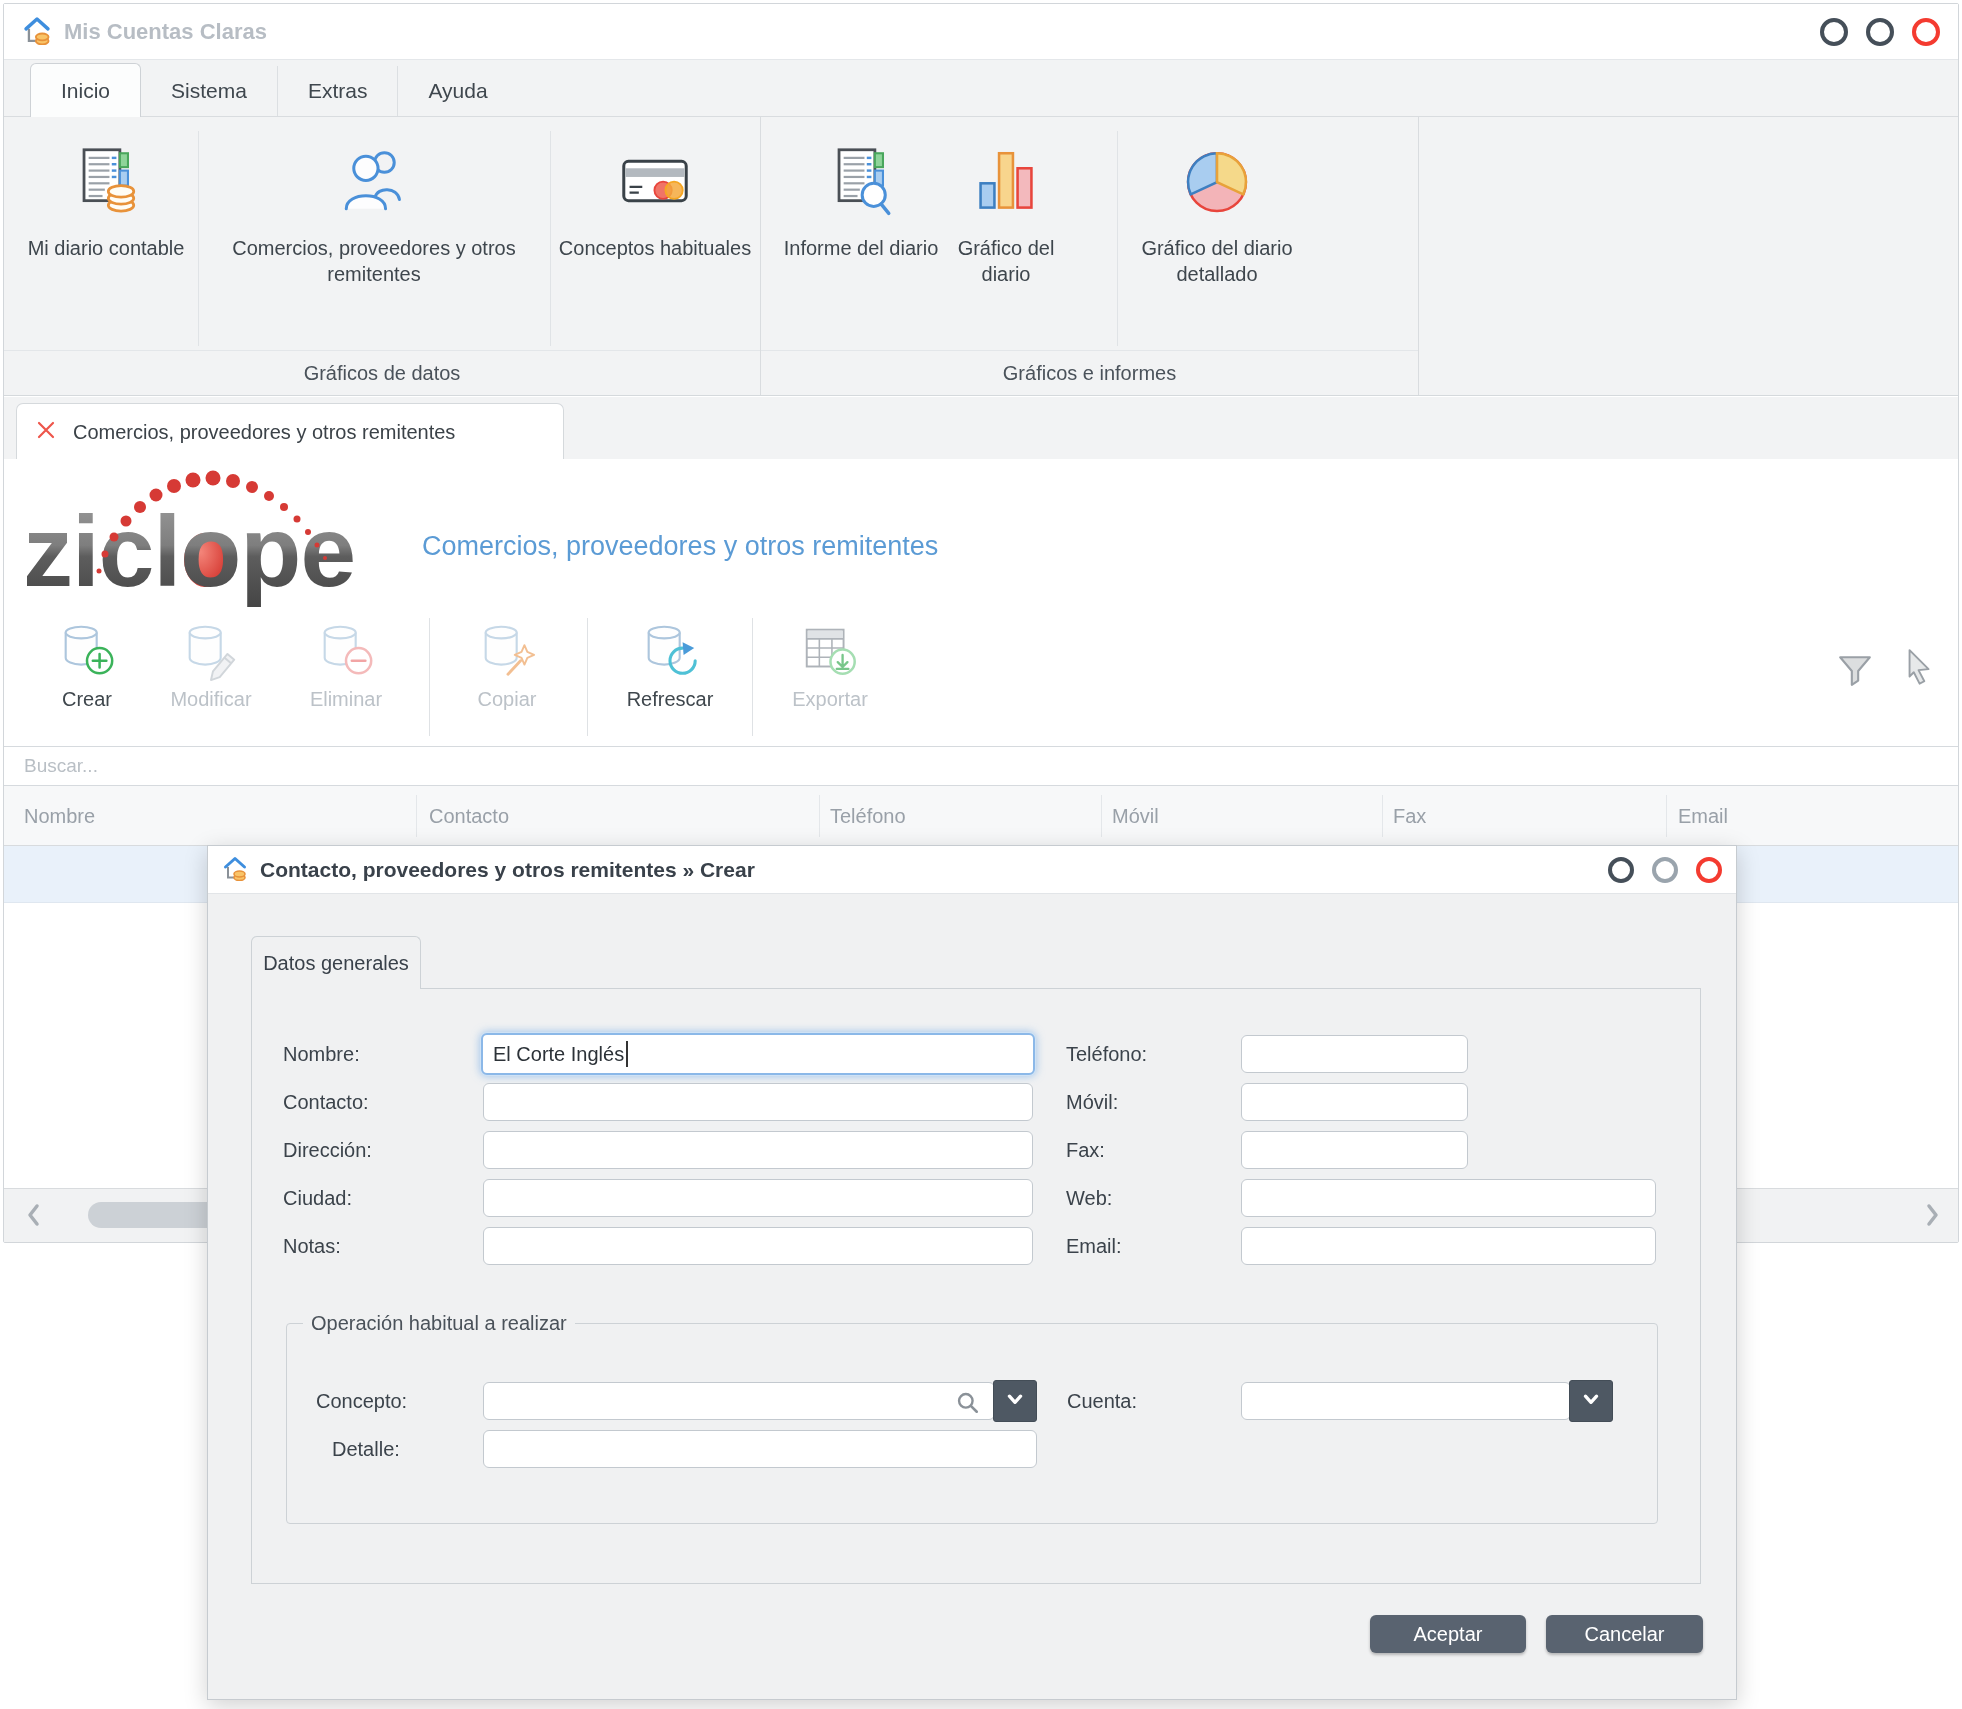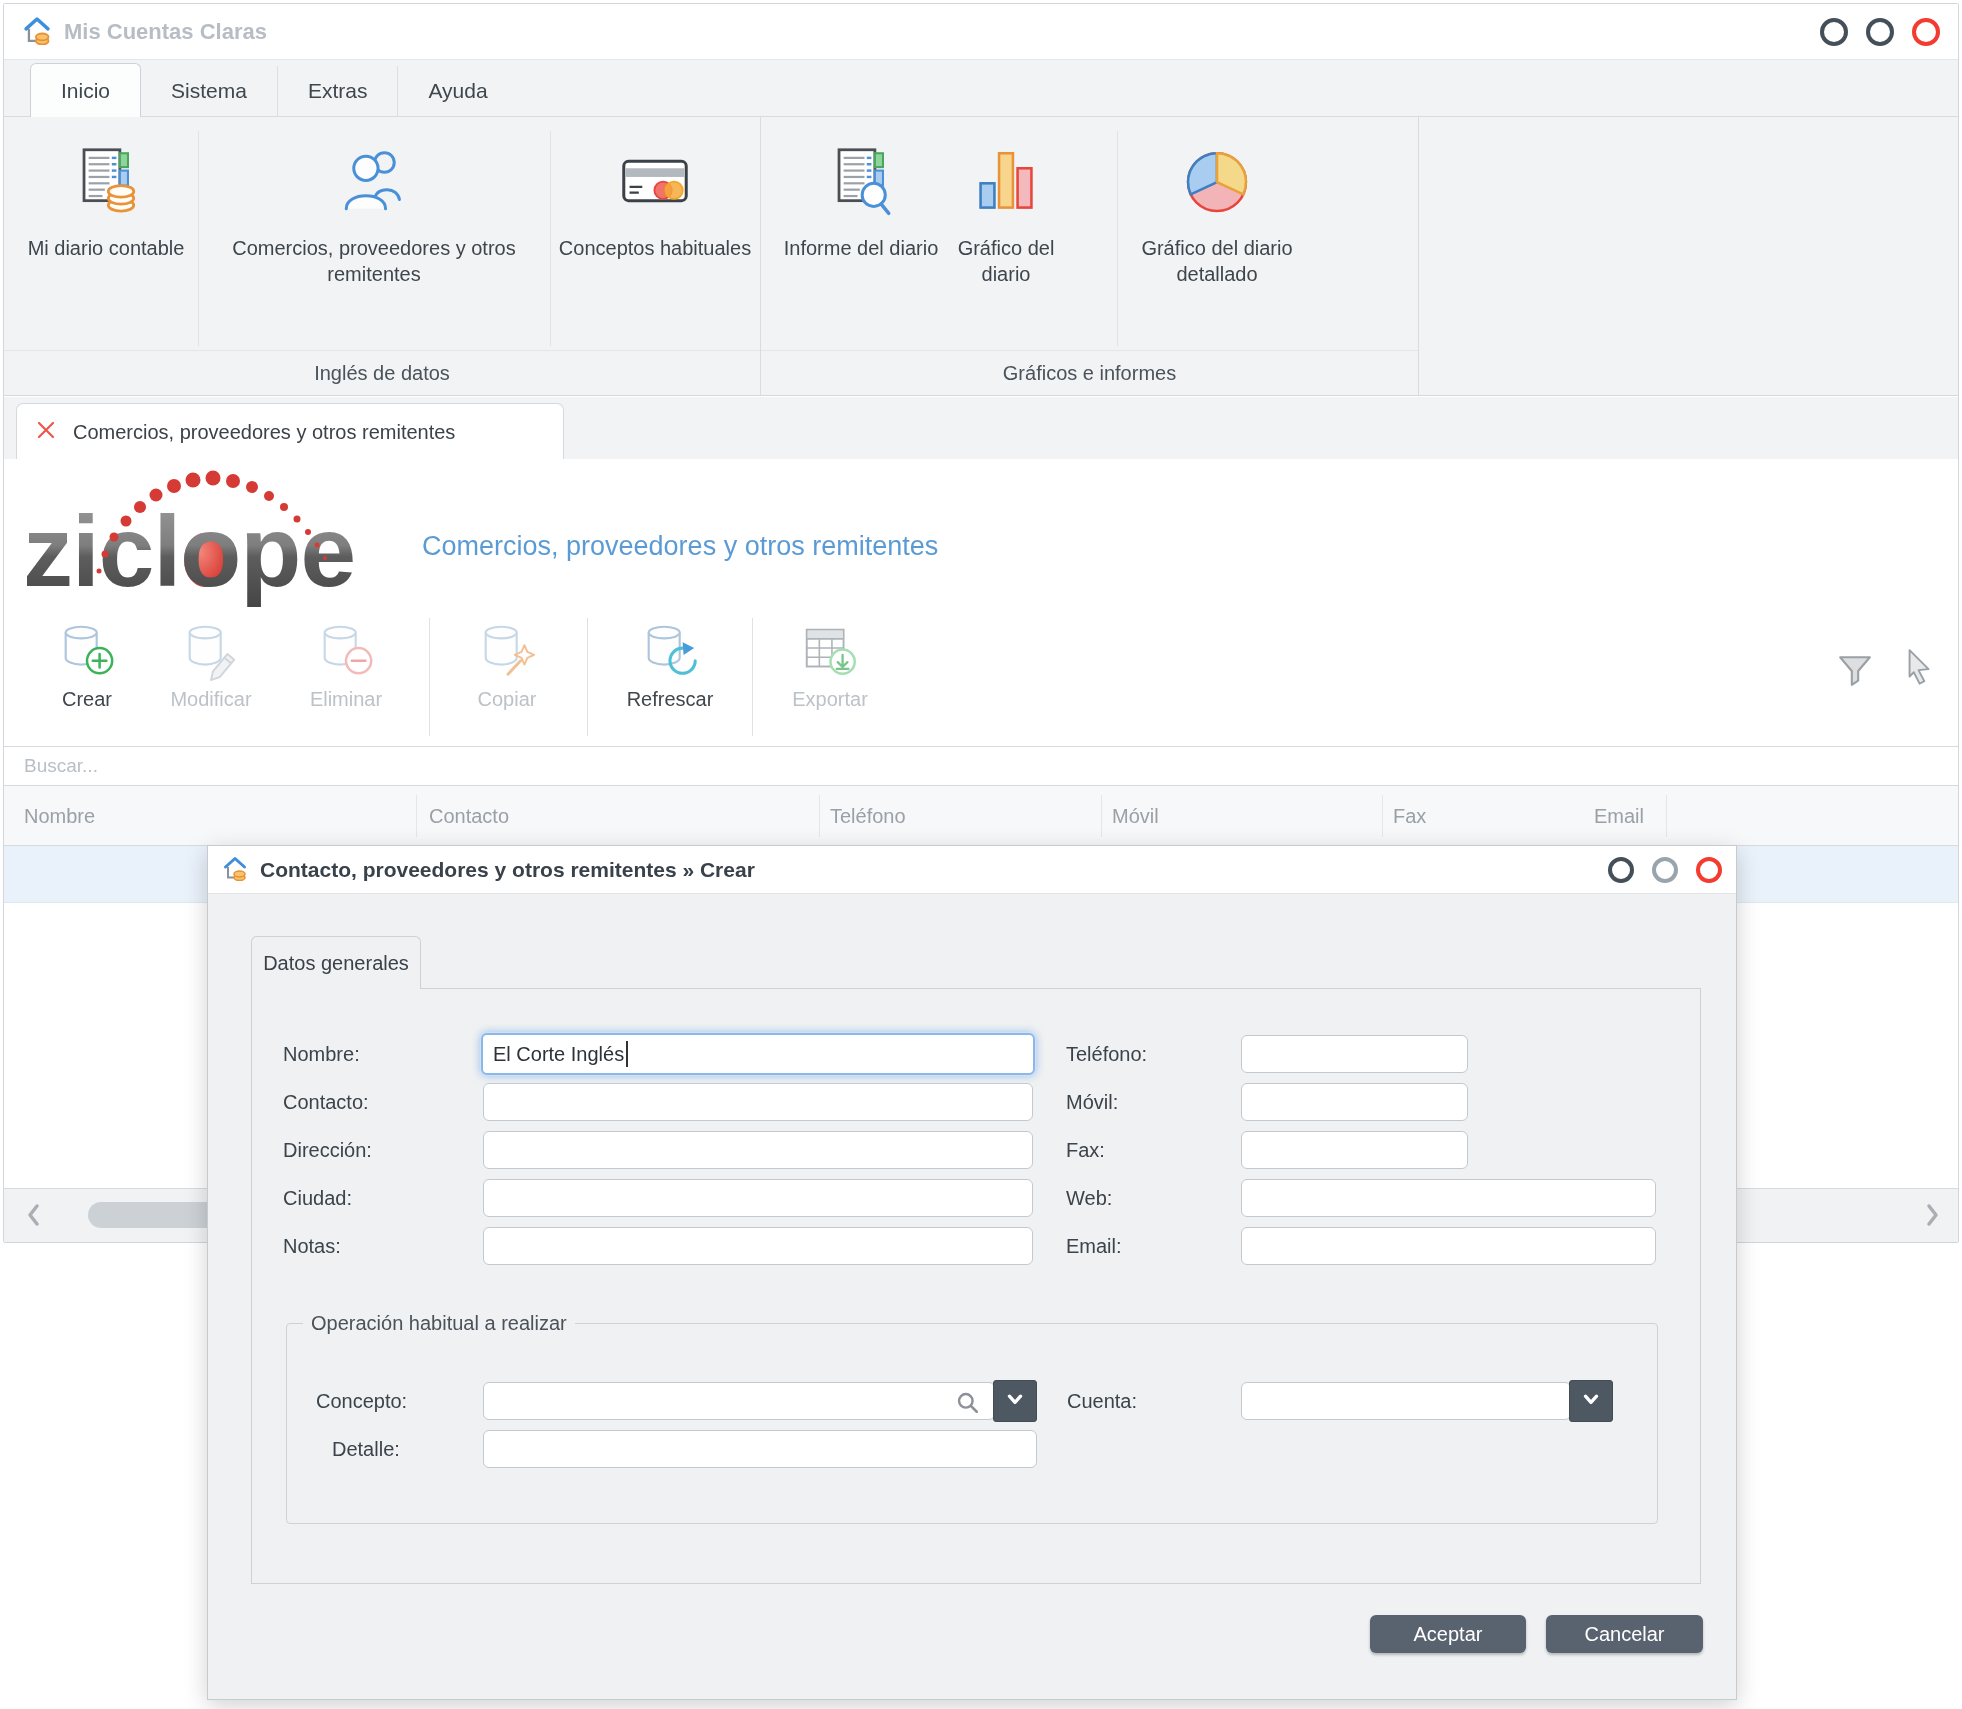--- a/index.html
+++ b/index.html
@@ -196,21 +196,21 @@
                   <rect x="5" y="15" width="54" height="34" rx="4" fill="#fff" stroke="#3a4248" stroke-width="2.6"></rect>
                   <rect x="6.4" y="21" width="51.2" height="7.5" fill="#b3b9bf"></rect>
                   <path d="M10 37 h11 M10 42 h8" stroke="#3a4248" stroke-width="2"></path>
                   <circle cx="39" cy="40" r="7.5" fill="#ee6557" fill-opacity=".9" stroke="#e8453c" stroke-width="1.6"></circle>
                   <circle cx="48.5" cy="40" r="7.5" fill="#f5a93d" fill-opacity=".85" stroke="#f5a623" stroke-width="1.6"></circle>
                 </svg>
               </span>
               <span class="rib-label">Conceptos habituales</span>
             </div>
           </div>
-          <div class="rgroup-label">Inglés de datos</div>
+          <div class="rgroup-label">Gráficos de datos</div>
         </div>
 
         <div class="rgroup g2">
           <div class="rgroup-items">
             <div class="rib-item" style="left:0px;width:200px;">
               <span class="rib-icon">
                 <svg width="74" height="74" viewBox="0 0 64 64">
                   <rect x="13" y="5" width="31" height="44" fill="#fff" stroke="#4a4f55" stroke-width="2.4"></rect>
                   <rect x="44" y="8" width="7" height="12" fill="#8fd49a" stroke="#49a65c" stroke-width="1.8"></rect>
                   <rect x="44" y="23" width="7" height="13" fill="#a9cdf0" stroke="#4a90d9" stroke-width="1.8"></rect>
@@ -429,21 +429,21 @@
           </div>
         <div class="th-vsep" style="left:1097px;"></div>
         <div class="th-cell" style="left:1108px;">
             <span>Móvil</span>
           </div>
         <div class="th-vsep" style="left:1378px;"></div>
         <div class="th-cell" style="left:1389px;">
             <span>Fax</span>
           </div>
         <div class="th-vsep" style="left:1662px;"></div>
-        <div class="th-cell" style="left:1590px;text-align:right;">
+        <div class="th-cell" style="left:1674px;text-align:right;">
             <span>Email</span>
           </div>
       </div>
 
       <div class="selected-row"></div>
     </div>
 
     <div class="hscroll">
       <span class="hchev" style="left:20px;">
         <svg width="20" height="26" viewBox="0 0 20 26">

